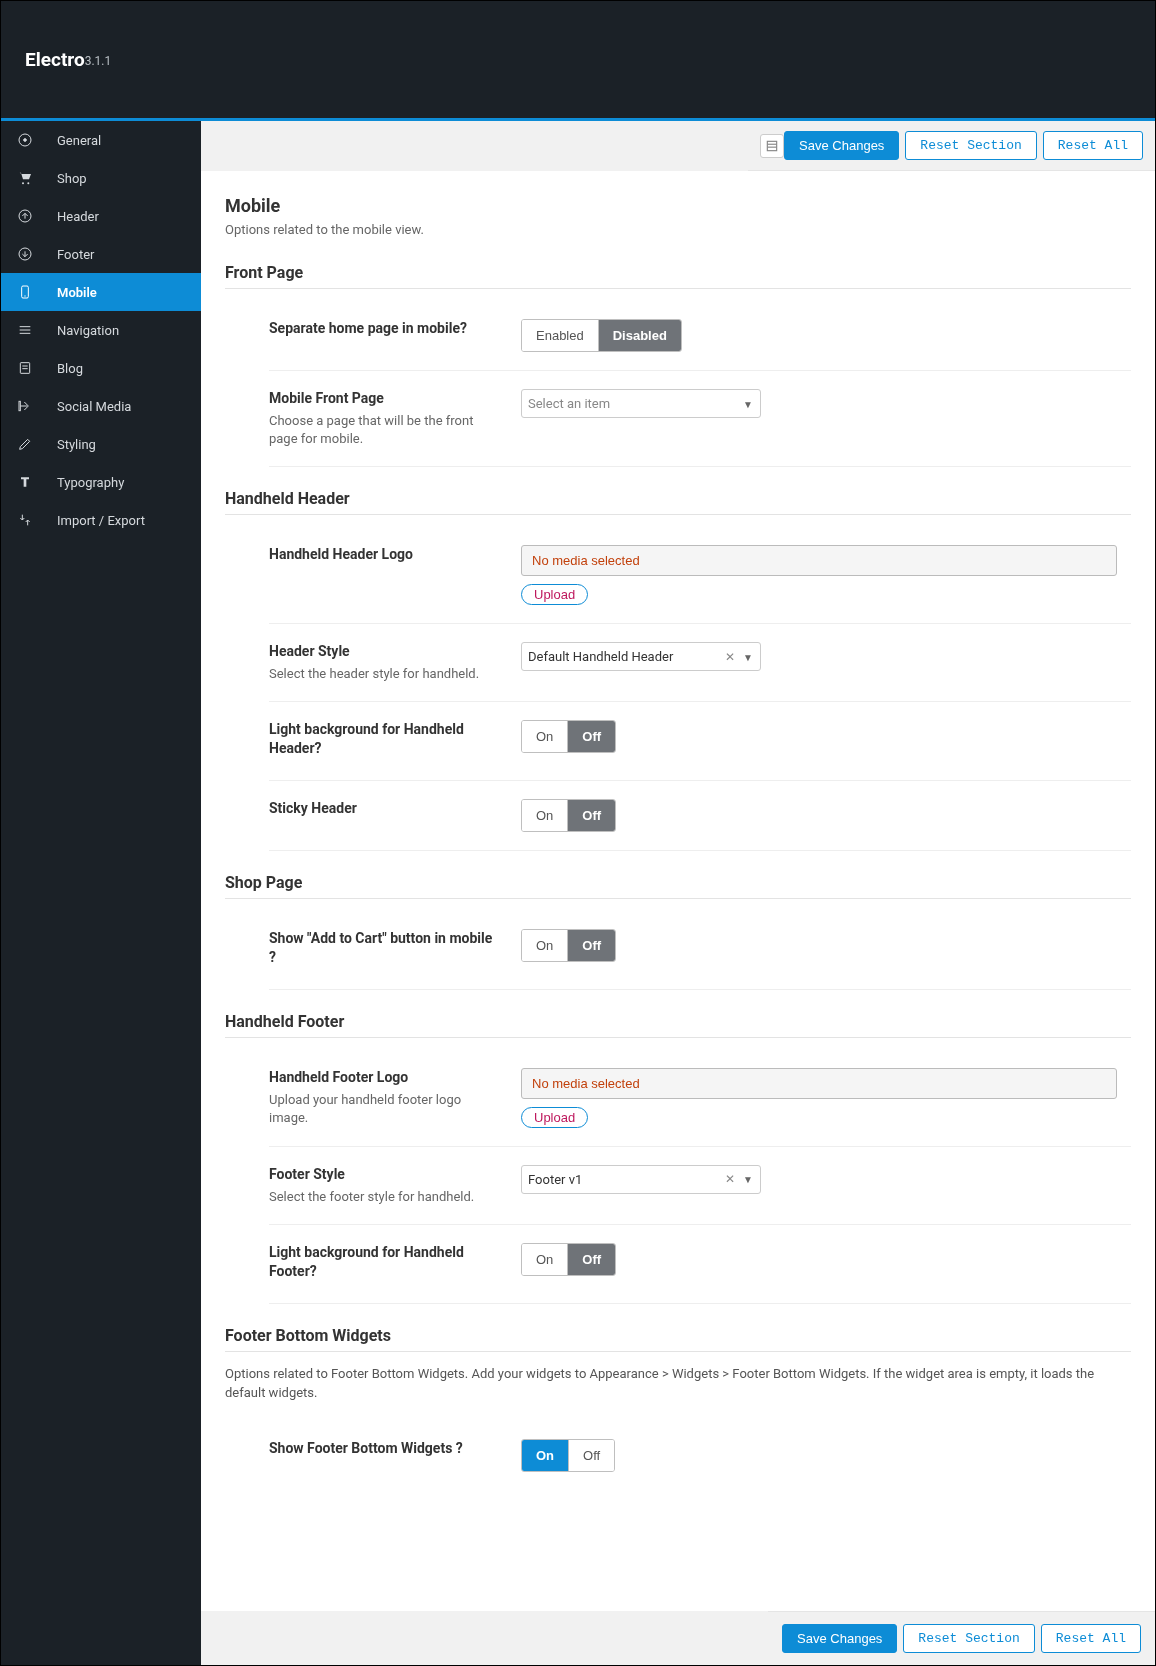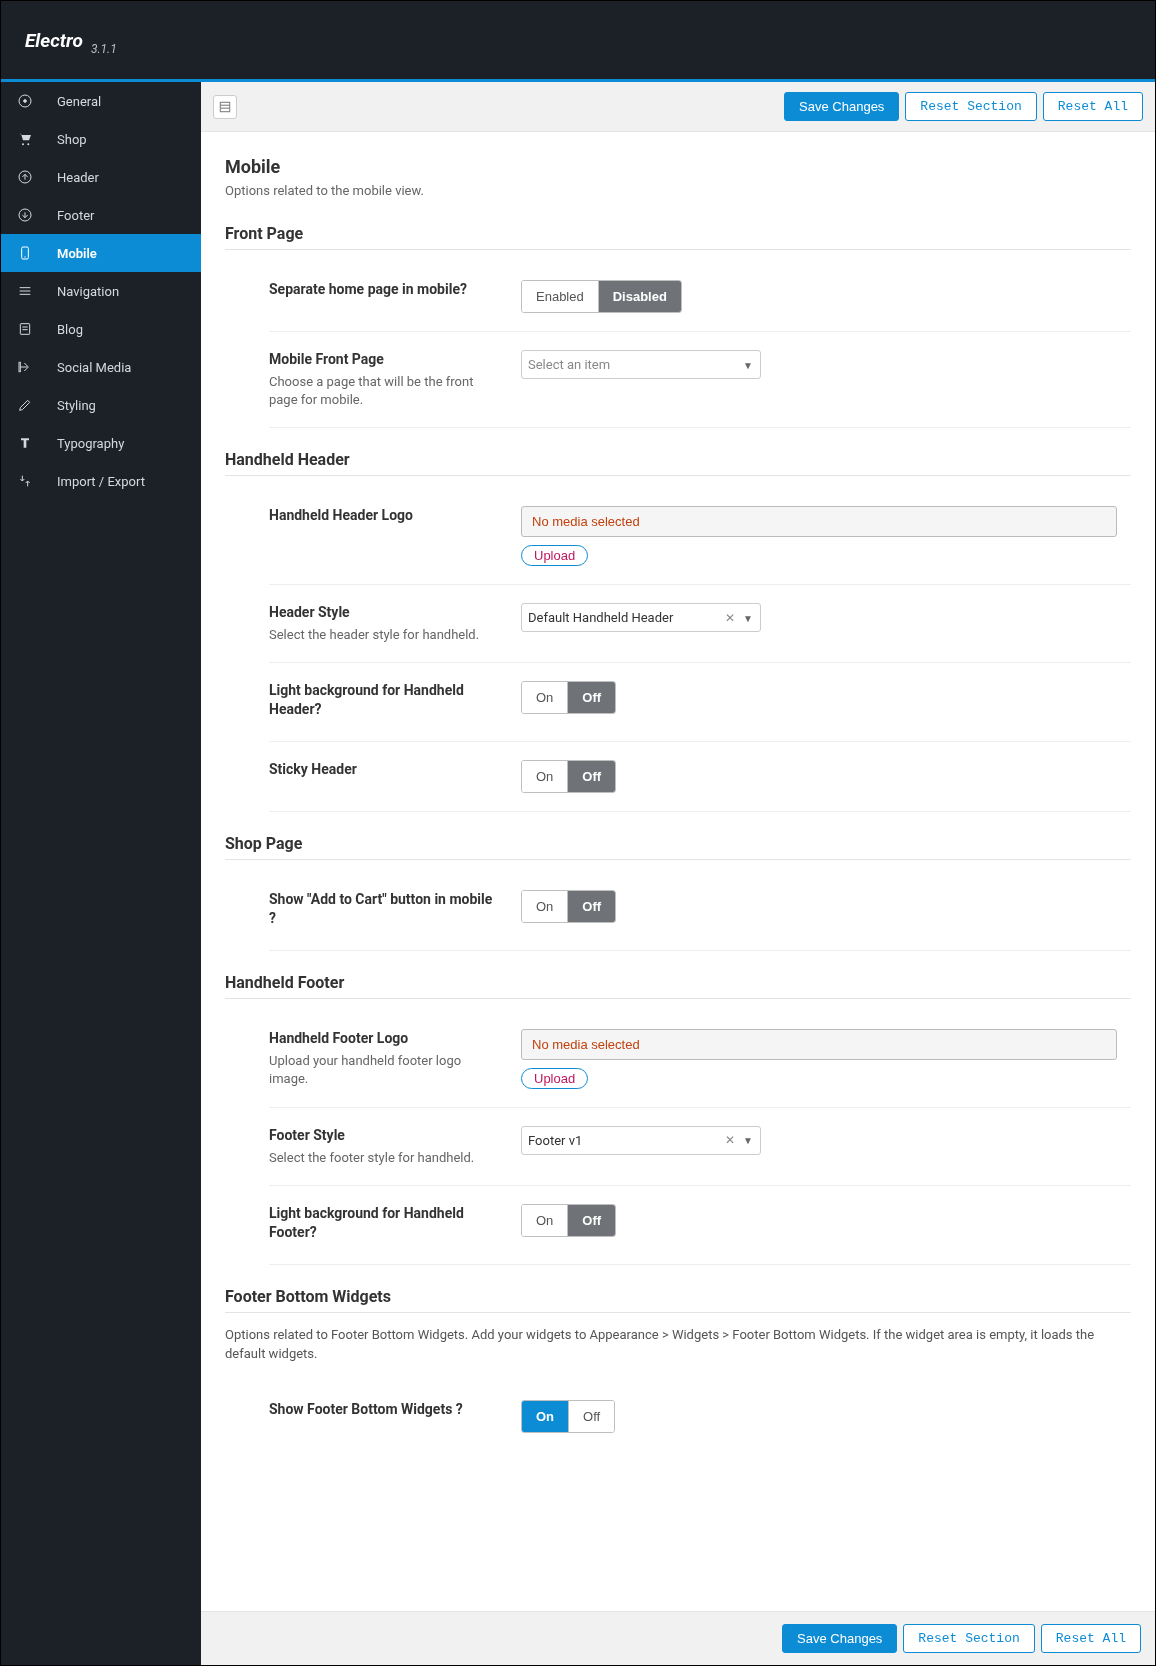--- a/index.html
+++ b/index.html
@@ -1,33 +1,33 @@
 <!DOCTYPE html>
 <html><head>
 <meta charset="utf-8">
 <style>
 * { box-sizing: border-box; margin: 0; padding: 0; }
 body { font-family: -apple-system, BlinkMacSystemFont, "Segoe UI", Roboto, sans-serif; font-size: 13px; color: #333; background: #f1f1f1; }
 .app { width: 1156px; min-height: 1666px; border: 1px solid #000; background: #f1f1f1; display: flex; flex-direction: column; }
 
-.topbar { background: #1b2127; height: 81px; display: flex; align-items: center; padding: 0 24px; border-bottom: 3px solid #0d8cd6; font-style: italic; }
+.topbar { background: #1b2127; height: 120px; display: flex; align-items: center; padding: 0 24px; border-bottom: 3px solid #0d8cd6; }
 .topbar .title { color: #fff; font-weight: 700; font-size: 19px; }
-.topbar .version { color: #b9bfc4; font-size: 12px; margin-left: 8px; position: relative; top: 9px; }
+.topbar .version { color: #b9bfc4; font-size: 12px; margin-left: 0; position: relative; top: 1px; }
 
 .body { flex: 1; display: flex; }
 
 .sidebar { width: 200px; background: #1b2127; padding-top: 0; }
 .side-item { display: flex; align-items: center; gap: 24px; padding: 11px 16px; color: #d5d9dd; font-size: 13px; cursor: pointer; }
 .side-item.active { background: #0d8cd6; color: #fff; font-weight: 600; }
 .side-item .icn { width: 16px; height: 16px; display: inline-flex; align-items: center; justify-content: center; color: #d5d9dd; }
 .side-item.active .icn { color: #fff; }
 .side-item svg { width: 16px; height: 16px; stroke: currentColor; fill: none; stroke-width: 1.5; }
 .side-item svg.fill { fill: currentColor; stroke: none; }
 
-.main { flex: 1; display: flex; flex-direction: column; }
+.main { flex: 1; display: flex; flex-direction: column; align-items: flex-end; }
 .toolbar { background: #f1f1f1; padding: 10px 12px; display: flex; align-items: center; justify-content: space-between; border-bottom: 1px solid #e5e5e5; }
 .toolbar-left { display: flex; gap: 8px; }
 .toolbar-right { display: flex; gap: 6px; }
 .icon-btn { width: 24px; height: 24px; border: 1px solid #ccc; background: #fff; border-radius: 3px; display: flex; align-items: center; justify-content: center; cursor: pointer; color:#888; }
 .btn { padding: 6px 14px; font-size: 13px; border-radius: 3px; cursor: pointer; border: 1px solid transparent; background: #fff; }
 .btn-primary { background: #0d8cd6; color: #fff; border-color: #0d8cd6; }
 .btn-outline { background: #fff; color: #0d8cd6; border-color: #0d8cd6; font-family: Liberation Mono, monospace; }
 
 .panel { background: #fff; margin: 0; padding: 24px 24px 40px 24px; flex: 1; }
 .page-title { font-size: 18px; font-weight: 700; margin-bottom: 6px; }

